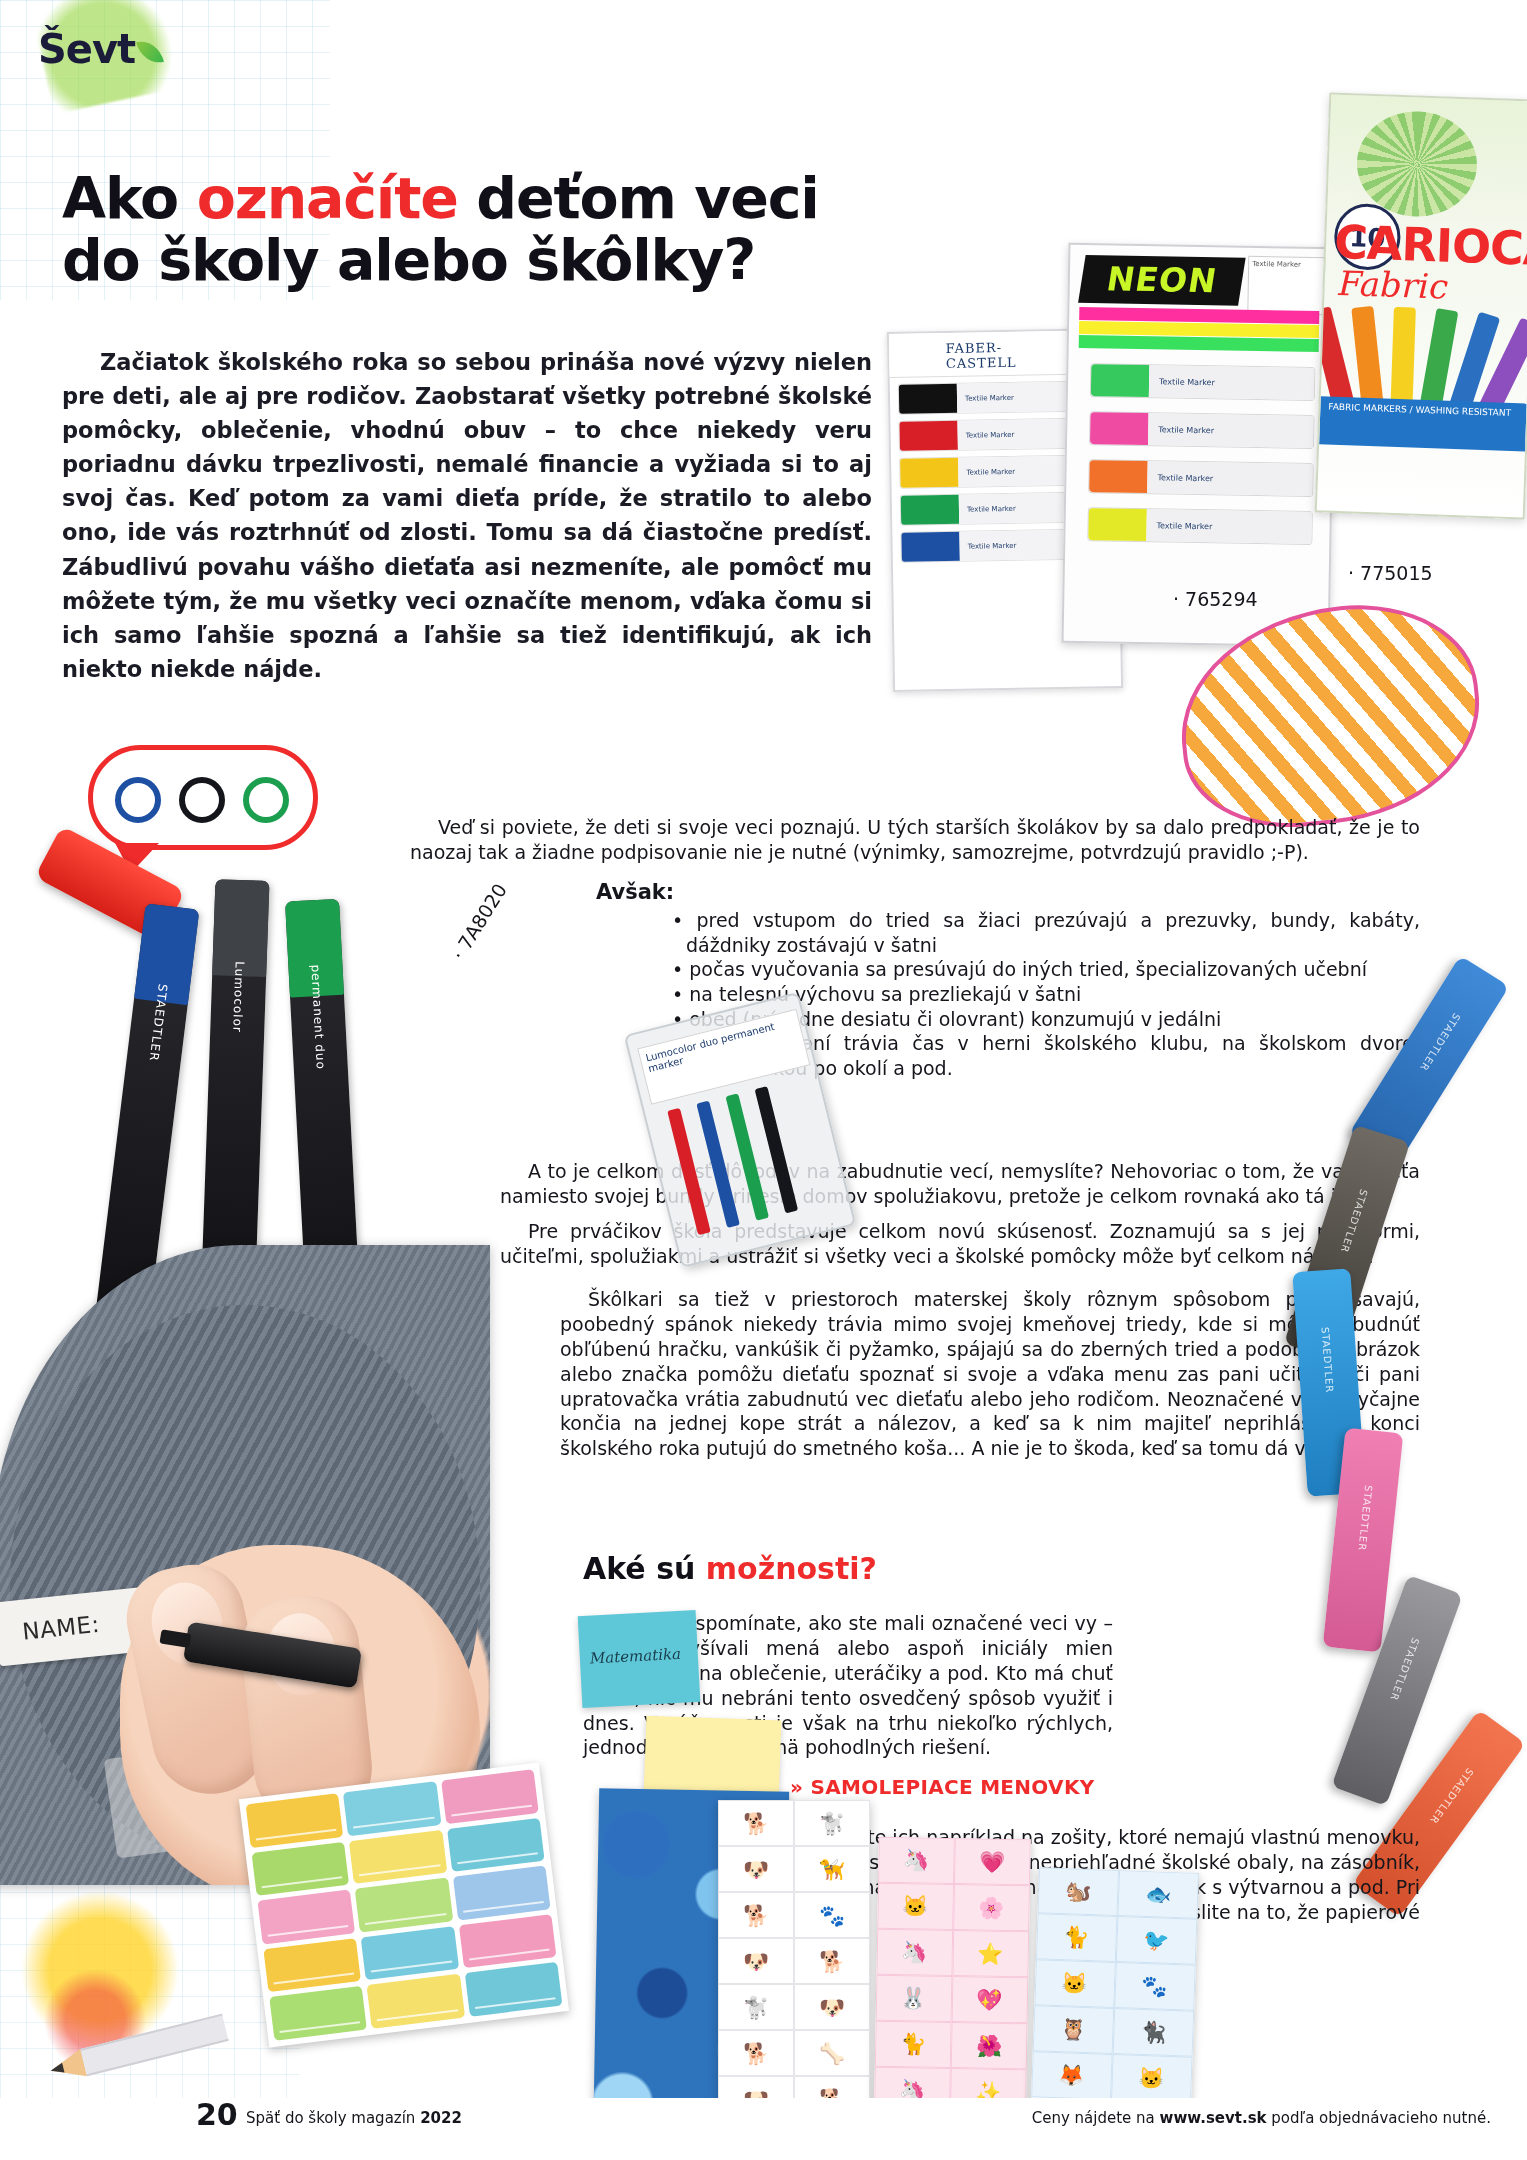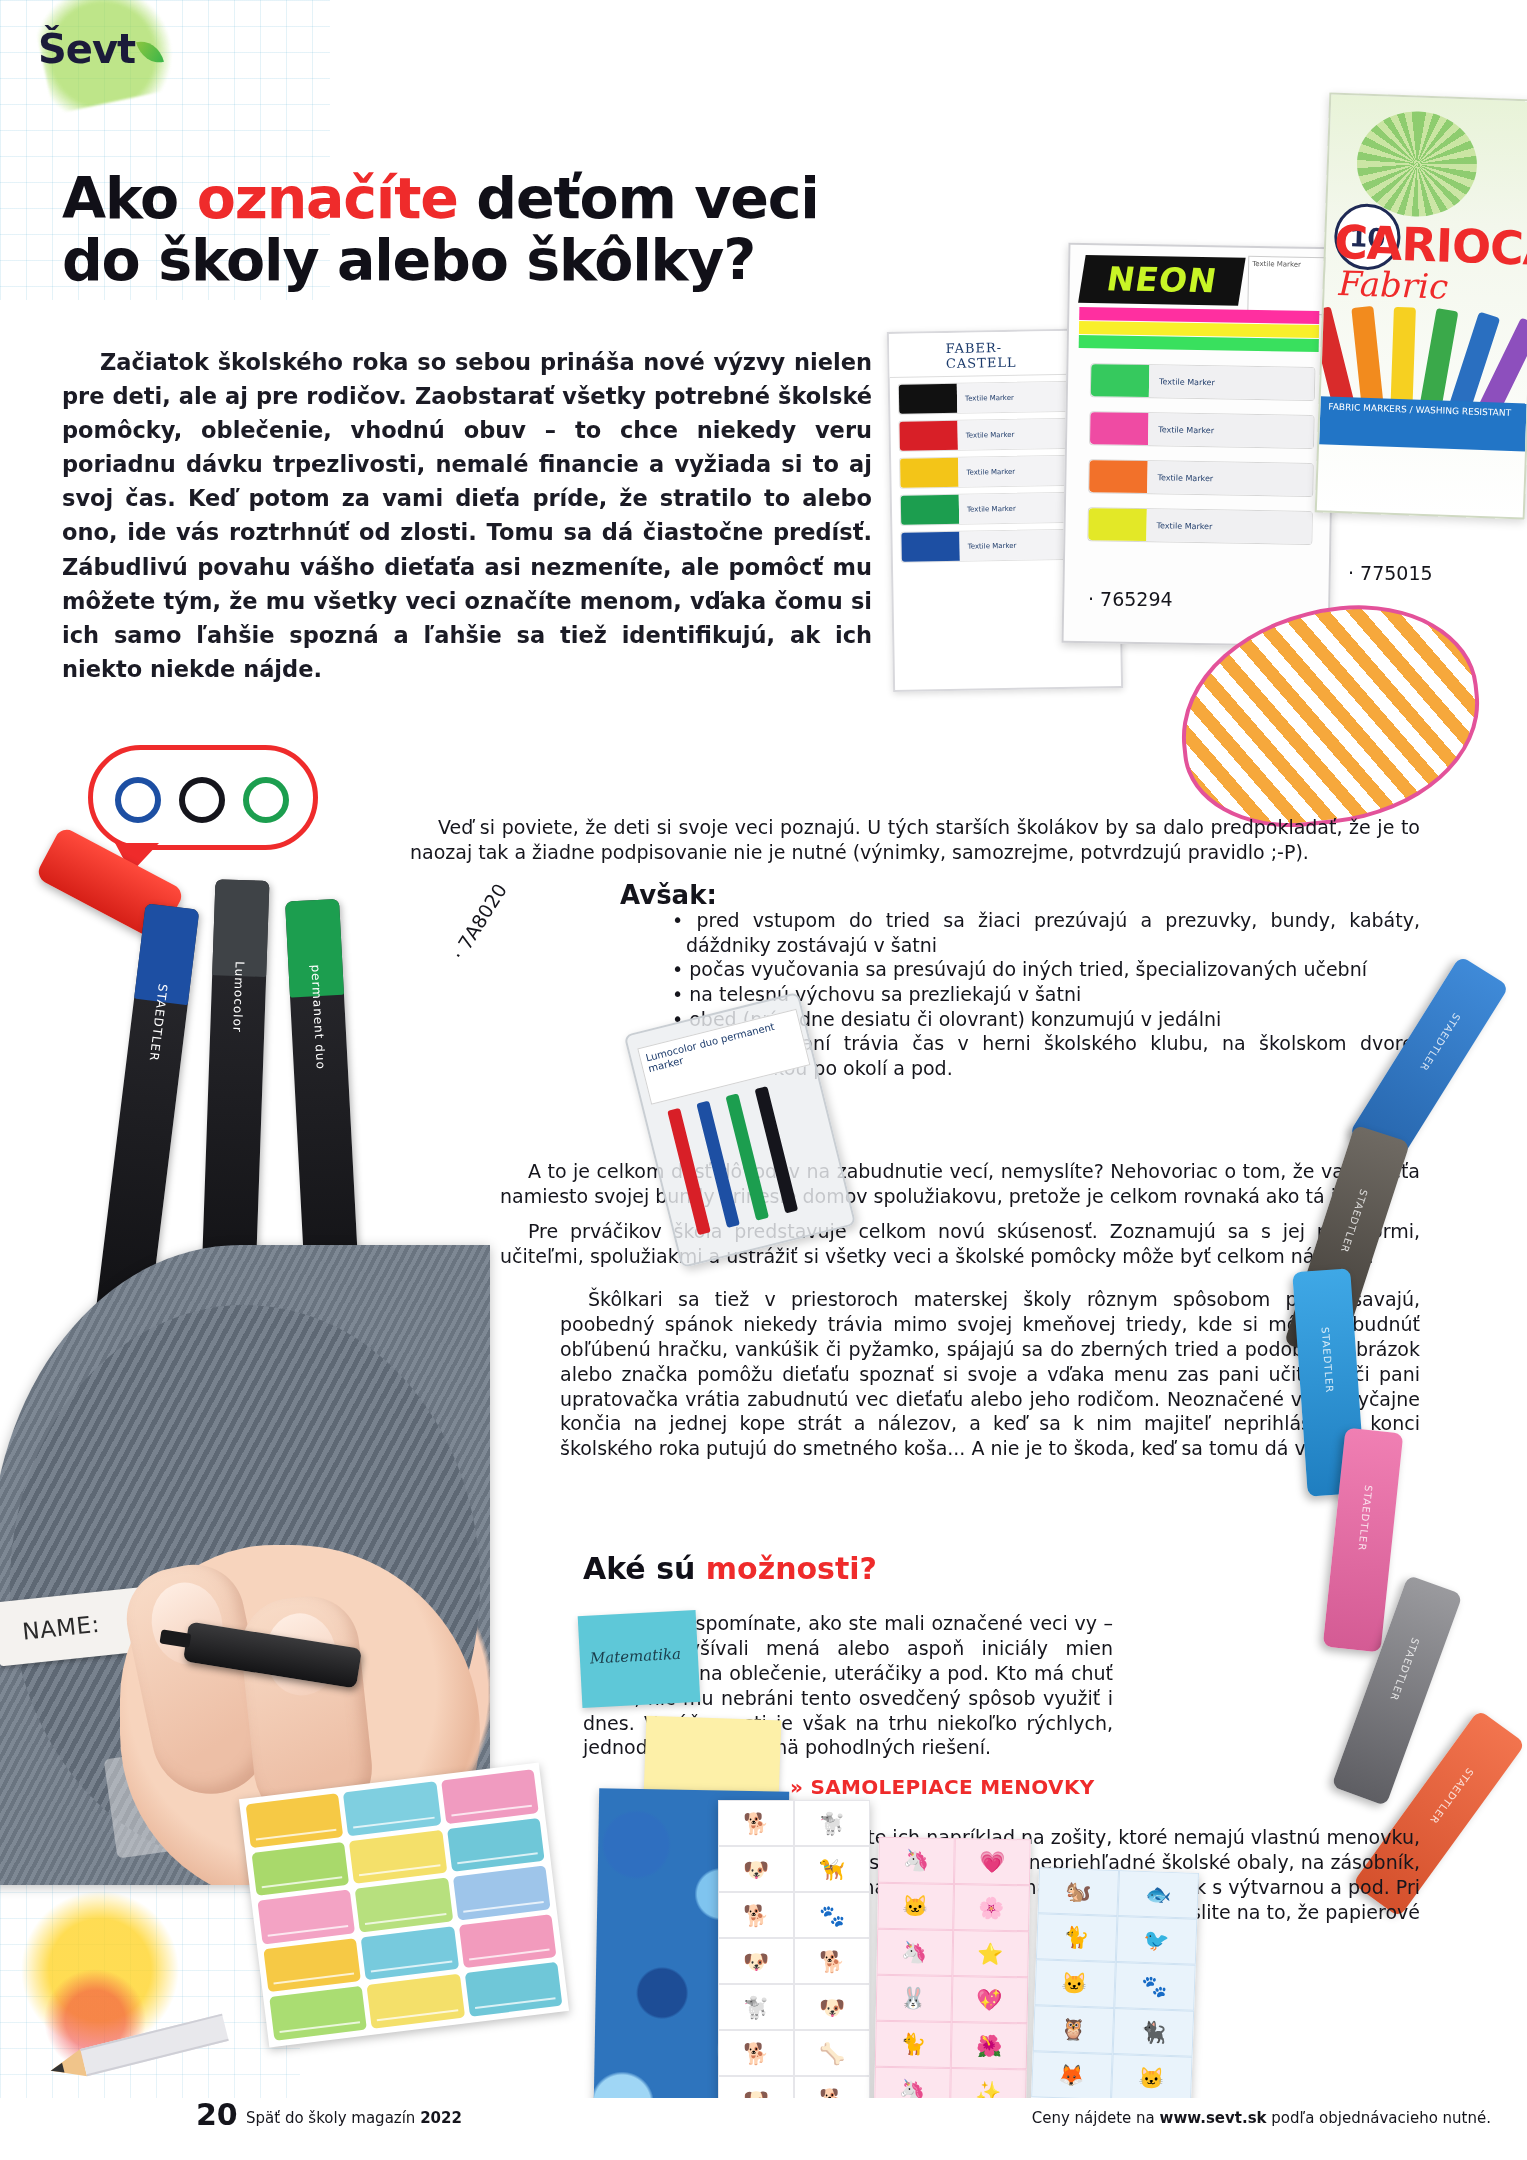--- a/index.html
+++ b/index.html
@@ -100,23 +100,23 @@
   
   .copy {
     position:absolute;
     font-family:"DejaVu Sans", sans-serif;
     font-size:19px; line-height:1.31;
     color:#15151c;
     text-align:justify;
   }
   #copy-why { left:410px; top:796px; width:1010px; text-indent:28px; }
   .avsak {
-    position:absolute; left:620px; top:880px;
-    font-family:"DejaVu Sans", sans-serif;
-    font-weight:bold; font-size:26px; color:#15151c;
+    position:absolute; left:596px; top:880px;
+    font-family:"DejaVu Sans", sans-serif;
+    font-weight:bold; font-size:21px; color:#15151c;
   }
   .bullets {
     position:absolute; left:672px; top:908px; width:748px;
     font-family:"DejaVu Sans", sans-serif;
     font-size:19px; line-height:1.3; color:#15151c;
   }
   .bullets li {
     list-style:none; text-align:justify; margin:0 0 0 0;
     text-indent:-14px; padding-left:14px;
   }
@@ -163,21 +163,21 @@
   }
   .footer-right b { font-weight:bold; }
 
   
   .code {
     position:absolute;
     font-family:"DejaVu Sans", sans-serif;
     font-size:19px; color:#15151c;
   }
   .code::before { content:"· "; }
-  #code-765294 { left:1088px; top:588px; }
+  #code-765294 { left:1173px; top:588px; }
   #code-775015 { left:1348px; top:562px; }
   #code-7A8020 { left:447px; top:952px; transform:rotate(-58deg); transform-origin:left top; }
   #code-747020 { left:600px; top:1817px; }
 
   
 
   
   .fc-box {
     position:absolute; left:890px; top:330px; width:230px; height:360px;
     background:#ffffff; border:2px solid #d8d8dc;

